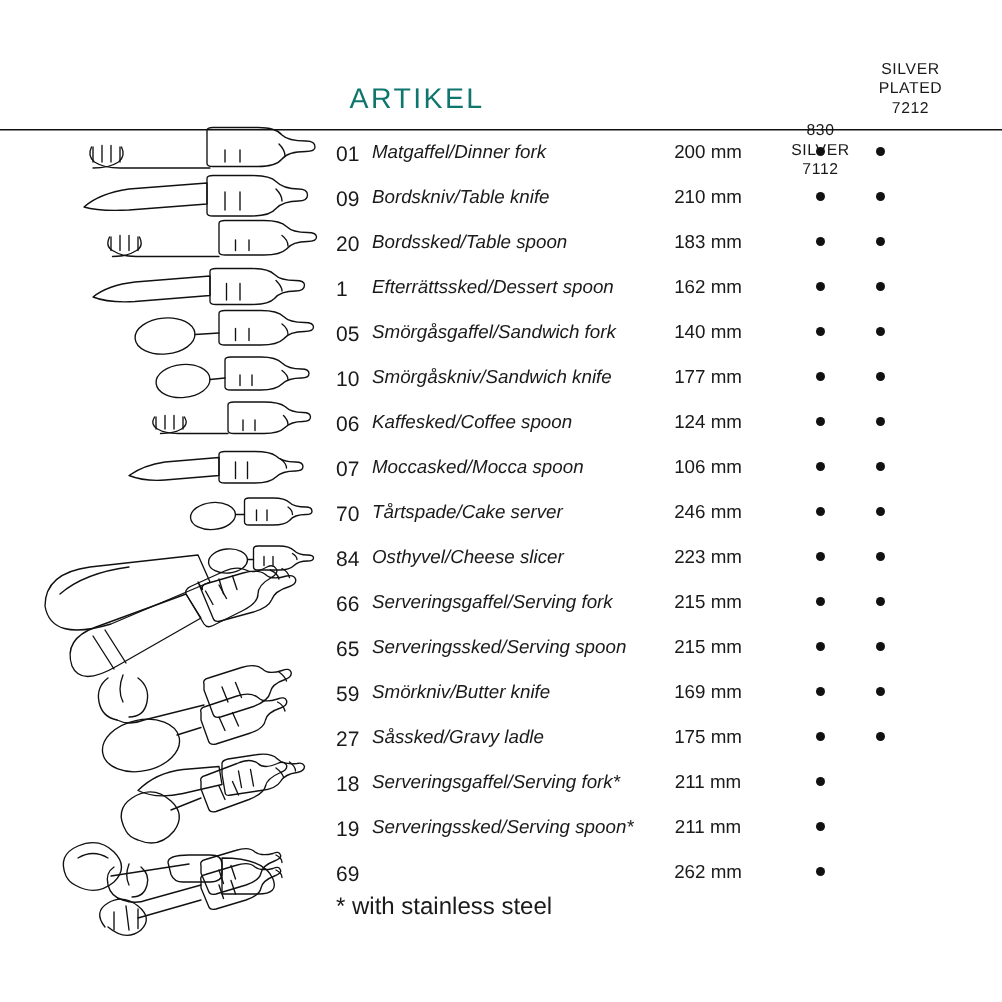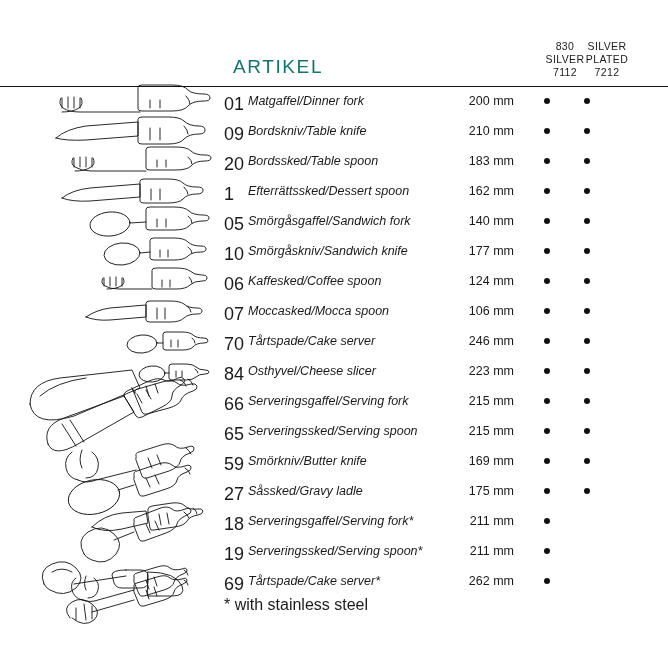--- a/index.html
+++ b/index.html
@@ -30,21 +30,21 @@
     height: 46px;
   }
   .col-head {
     position: absolute;
     text-align: center;
     font-size: 10.5px;
     line-height: 13px;
     letter-spacing: 0.4px;
     color: #1a1a1a;
   }
-  .col-head.c1 { left: 18px;  width: 54px; }
+  .col-head.c1 { left: 0px;  width: 54px; margin-top: 41px; }
   .col-head.c2 { left: 56px; width: 62px; }
 
   
   .artikel-title {
     position: absolute;
     top: 56px;
     left: 233px;
     font-size: 19px;
     letter-spacing: 1.6px;
     color: #0f766e;
@@ -69,39 +69,39 @@
     width: 668px;
   }
   .row {
     position: relative;
     height: 30px;
   }
   .row .num {
     position: absolute;
     left: 224px;
     top: 8px;
-    font-size: 18px;
+    font-size: 14px;
     width: 22px;
     text-align: left;
   }
   .row .label {
     position: absolute;
     left: 248px;
     top: 8px;
     font-size: 12.5px;
     white-space: nowrap;
     font-style: italic;
   }
   .row .len {
     position: absolute;
     left: 430px;
     top: 8px;
     width: 84px;
     font-size: 12.5px;
-    text-align: right;
+    text-align: center;
   }
   .dot {
     position: absolute;
     top: 12px;
     width: 6px;
     height: 6px;
     border-radius: 50%;
     background: #111;
   }
   .dot.d1 { left: 544px; }
@@ -412,21 +412,20 @@
 
     <div class="row">
       <span class="num">19</span>
       <span class="label">Serveringssked/Serving spoon*</span>
       <span class="len">211 mm</span>
       <span class="dot d1"></span>
     </div>
 
     <div class="row">
       <span class="num">69</span>
-      <span class="label">Tårtspade/Cake server*</span>
       <span class="len">262 mm</span>
       <span class="dot d1"></span>
     </div>
 
   </div>
 
   <div class="footnote">* with stainless steel</div>
 
 </div>
 

